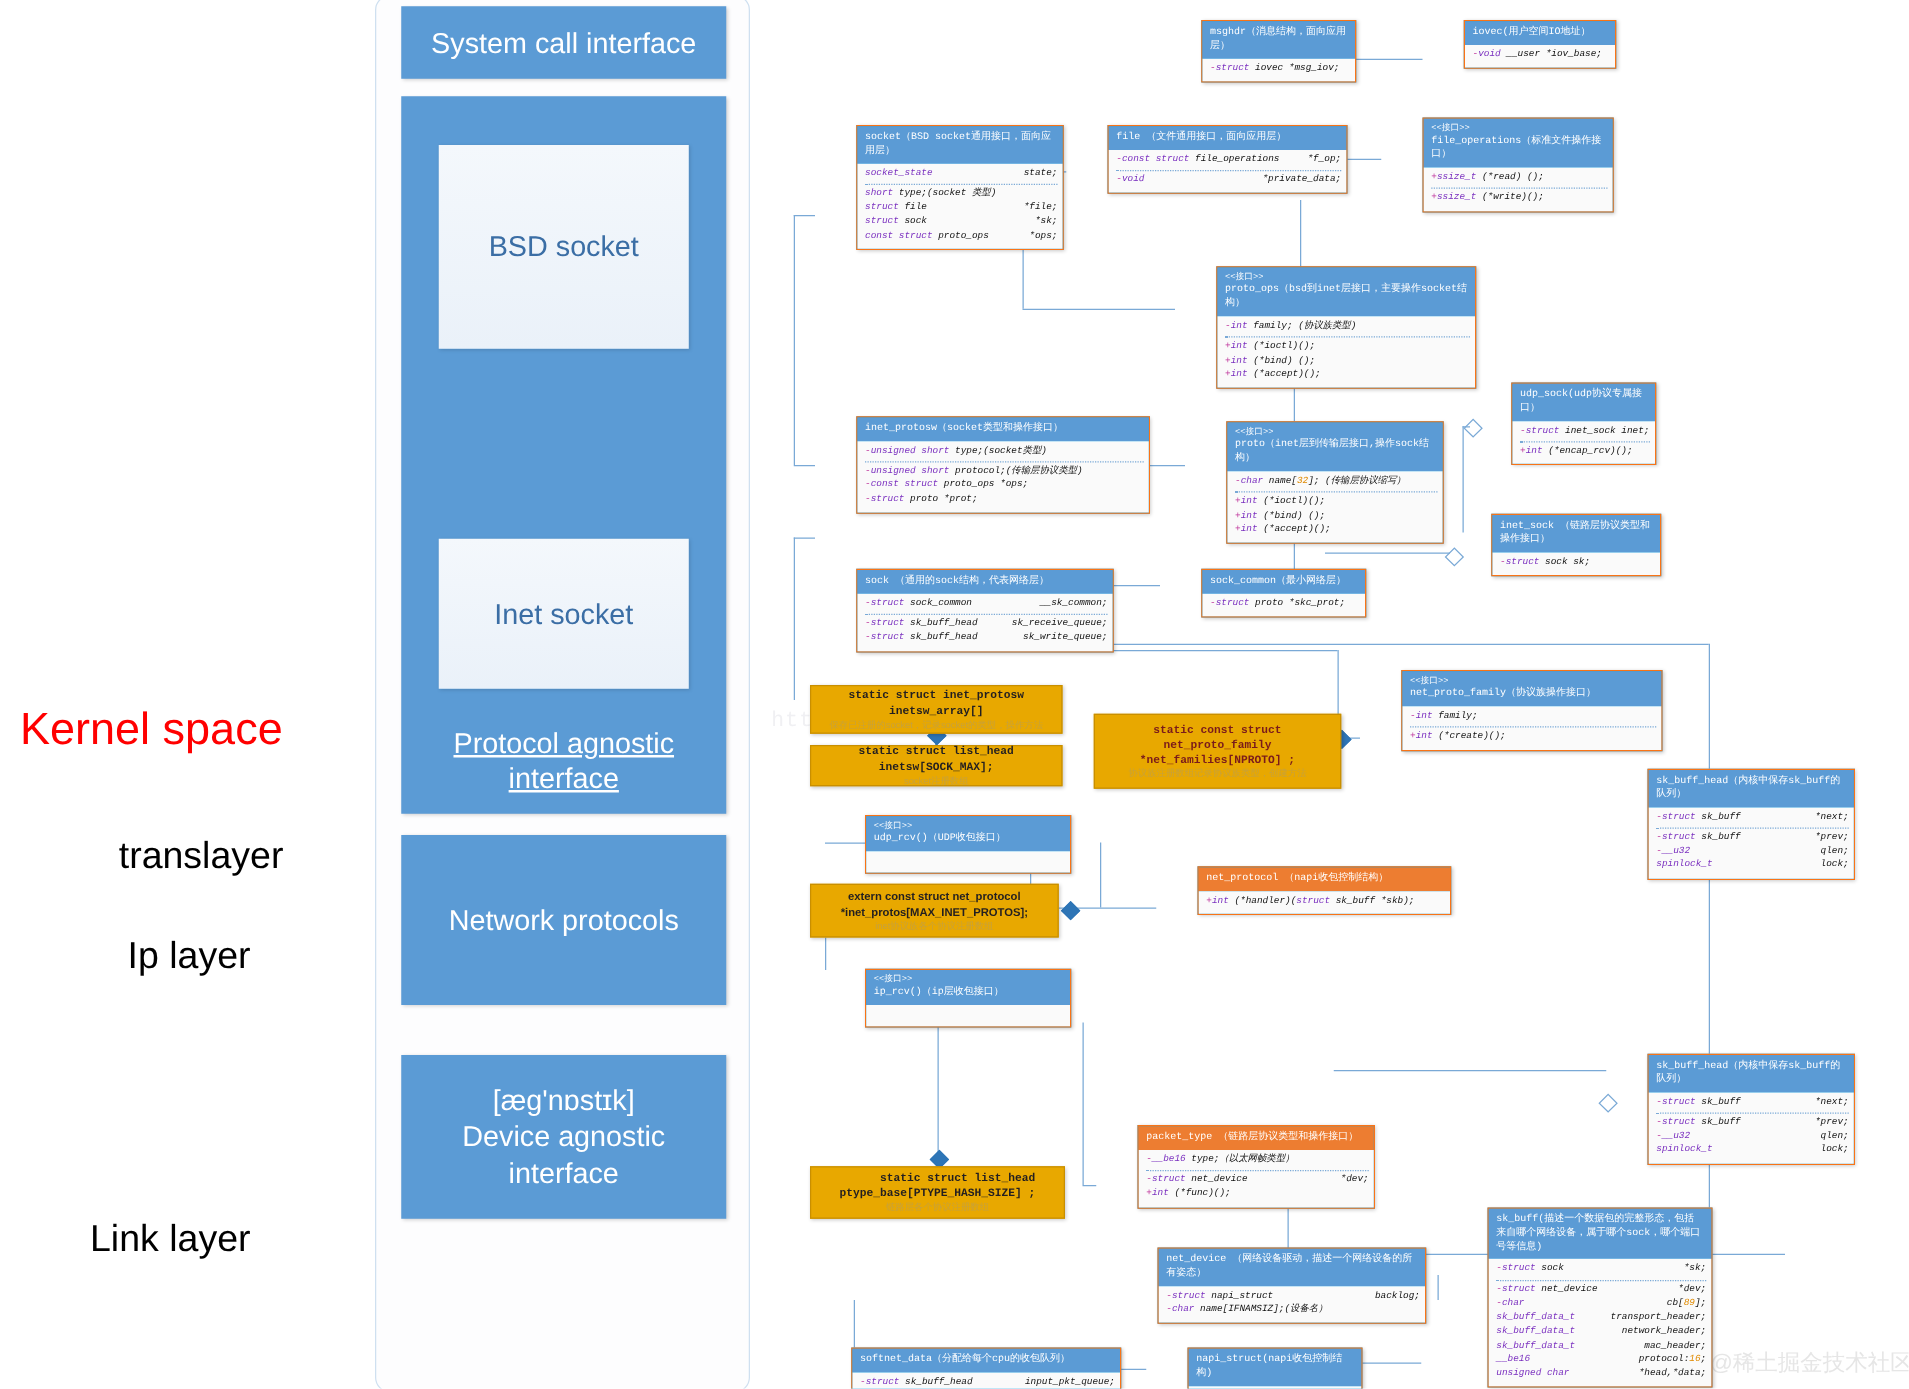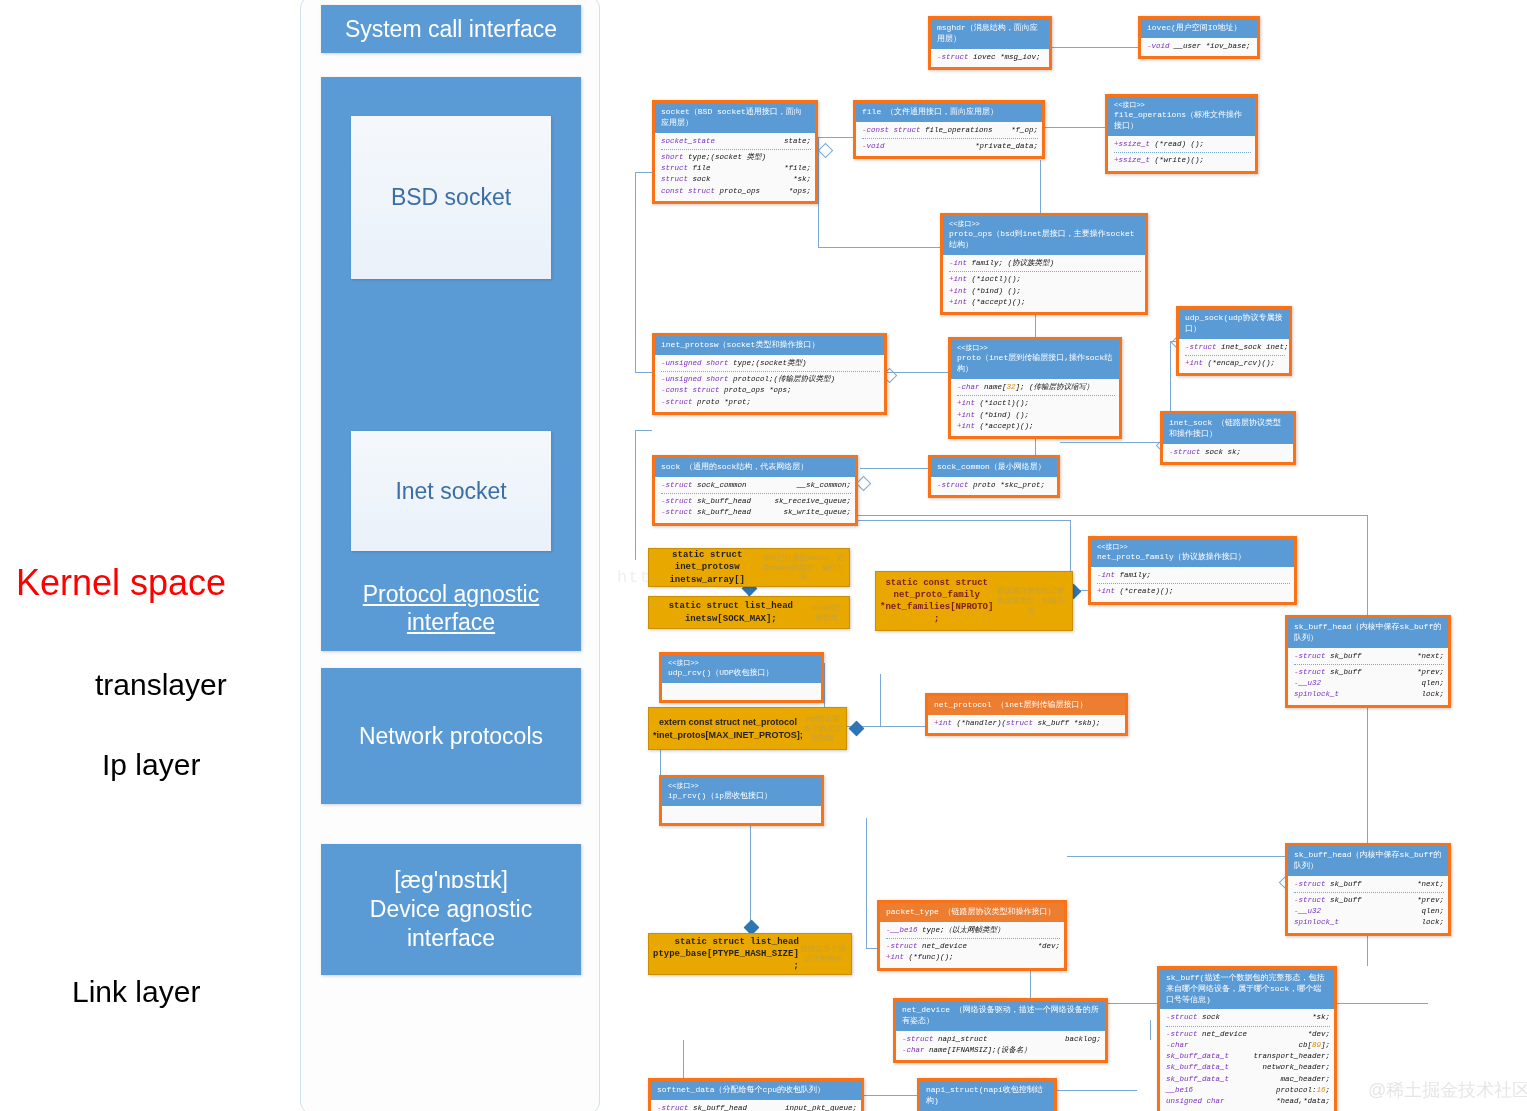--- a/index.html
+++ b/index.html
@@ -15,39 +15,39 @@
          border:1px solid #cfe0f0;border-radius:12px;background:#fdfdfe;box-sizing:border-box;}
   .stack-box{position:absolute;background:#5b9bd5;color:#fff;display:flex;
              align-items:center;justify-content:center;text-align:center;
              font-size:23px;line-height:1.25;box-shadow:1px 1px 3px rgba(0,0,0,.18);}
   .inner-box{position:absolute;background:linear-gradient(180deg,#f4f8fc 0%,#eaf1f9 100%);
              color:#3b6ea5;display:flex;align-items:center;justify-content:center;
              font-size:23px;box-shadow:1px 1px 3px rgba(0,0,0,.15);}
 
   
   .uml{position:absolute;box-sizing:border-box;box-shadow:1px 1px 3px rgba(0,0,0,.22);
-       background:#0ea5e9;border:3px solid #f97316;}
+       background:#0ea5e9;border:1px solid #f97316;margin-left:33px;}
   .uml .hdr{background:#5b9bd5;color:#fff;padding:4px 6px;font-size:8px;line-height:1.35;
             font-family:"Liberation Mono",monospace;}
   .uml.orange-hdr .hdr{background:#ED7D31;}
   .uml .stereo{font-size:7px;display:block;}
   .uml .body{padding:3px 4px 4px 6px;background:#fafafa;font-style:italic;}
   .uml .row{font-size:7.5px;line-height:1.5;font-family:"Liberation Mono",monospace;
             color:#111;white-space:nowrap;display:flex;}
   .uml .row .a{display:inline-block;}
   .uml .row .b{display:inline-block;margin-left:auto;padding-left:10px;}
   .uml .sep{border-top:1px dotted #7aa9d6;margin:2px 0;}
   .kw{color:#7a2fbf;}
   .kwm{color:#c0399e;}
   .num{color:#e08a00;}
 
   
   .gold{position:absolute;background:#E8A800;border:1px solid #c98f00;
         box-shadow:1px 1px 3px rgba(0,0,0,.22);box-sizing:border-box;
-        display:flex;flex-direction:row;align-items:center;justify-content:center;
+        display:flex;flex-direction:column;align-items:center;justify-content:center;
         text-align:center;padding:2px 4px;}
   .gold .t1{font-size:9px;font-weight:bold;color:#231f20;line-height:1.35;}
   .gold .t1.mono{font-family:"Liberation Mono",monospace;}
   .gold .t1.red{color:#7a1b1b;}
   .gold .t2{font-size:7.5px;color:#c7a13a;line-height:1.3;}
 
   
   .ln{position:absolute;background:#7aa9d6;}
   .lnh{height:1px;}
   .lnv{width:1px;}
@@ -63,21 +63,21 @@
 <body>
 
 <div id="canvas">
 
   <div class="layer-label kernel" style="left:16px;top:562px;">Kernel space</div>
   <div class="layer-label" style="left:95px;top:668px;">translayer</div>
   <div class="layer-label" style="left:102px;top:748px;">Ip layer</div>
   <div class="layer-label" style="left:72px;top:975px;">Link layer</div>
 
   <div id="stack">
-    <div class="stack-box" style="left:20px;top:8px;width:260px;height:48px;text-align:center;">
+    <div class="stack-box" style="left:20px;top:8px;width:260px;height:58px;text-align:center;">
         <span>System call interface</span>
       </div>
 
     <div class="stack-box" style="left:20px;top:80px;width:260px;height:560px;align-items:flex-end;padding-bottom:14px;">
       <span style="width:100%;text-decoration:underline;">Protocol agnostic interface</span>
     </div>
 
     <div class="inner-box" style="left:50px;top:119px;width:200px;height:163px;">
         <span>BSD socket</span>
       </div>
@@ -357,21 +357,21 @@
             <span class="a"><span class="kw">spinlock_t</span></span>
             <span class="b">lock;</span>
           </div>
         </div>
       </div>
       <div class="uml" style="left: 659px; top: 652px; width: 165px;">
         <div class="hdr"><span class="stereo">&lt;&lt;接口&gt;&gt;</span><span>udp_rcv()（UDP收包接口）</span></div>
         <div class="body" style="height: 10px;"></div>
       </div>
       <div class="uml orange-hdr" style="left: 925px; top: 693px; width: 203px;">
-        <div class="hdr"><span>net_protocol （inet层到传输层接口）</span></div>
+        <div class="hdr"><span>net_protocol （napi收包控制结构）</span></div>
         <div class="body">
           <div class="row">
             <span class="a"><span class="kwm">+</span><span class="kw">int</span> (*handler)(<span class="kw">struct</span> sk_buff *skb);</span>
           </div>
         </div>
       </div>
       <div class="uml" style="left: 659px; top: 775px; width: 165px;">
         <div class="hdr"><span class="stereo">&lt;&lt;接口&gt;&gt;</span><span>ip_rcv()（ip层收包接口）</span></div>
         <div class="body" style="height: 10px;"></div>
       </div>

